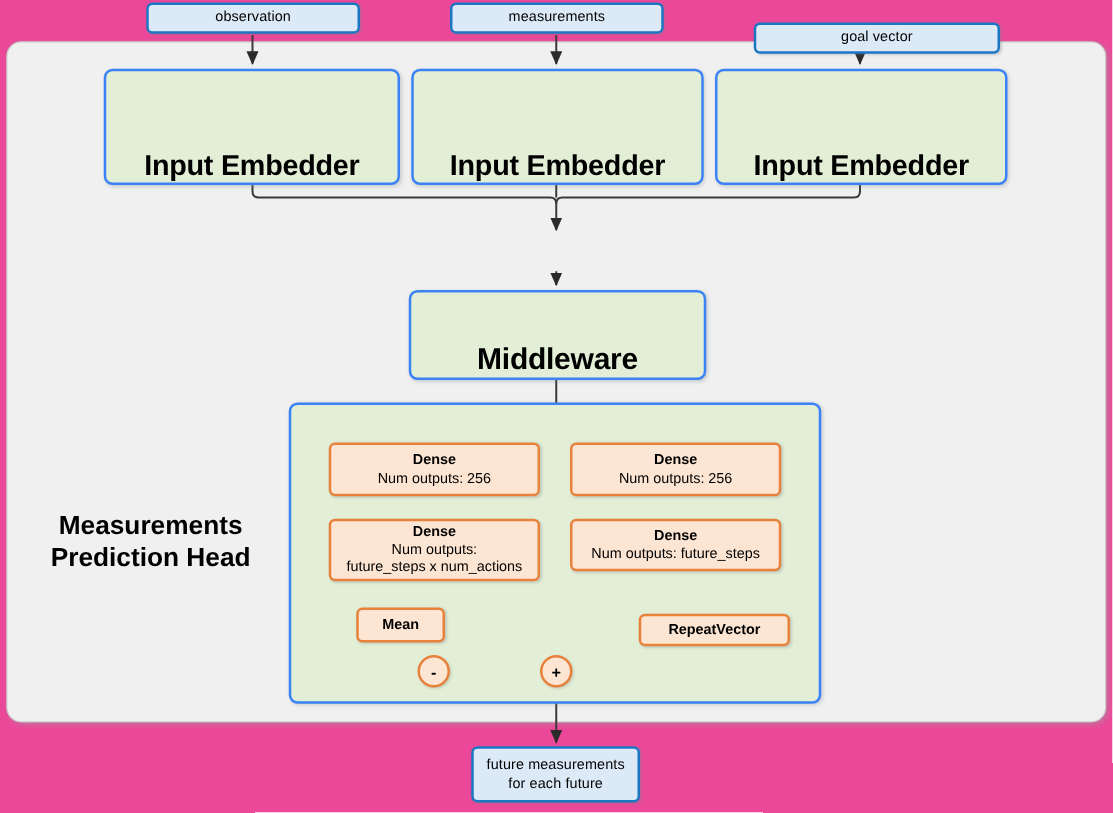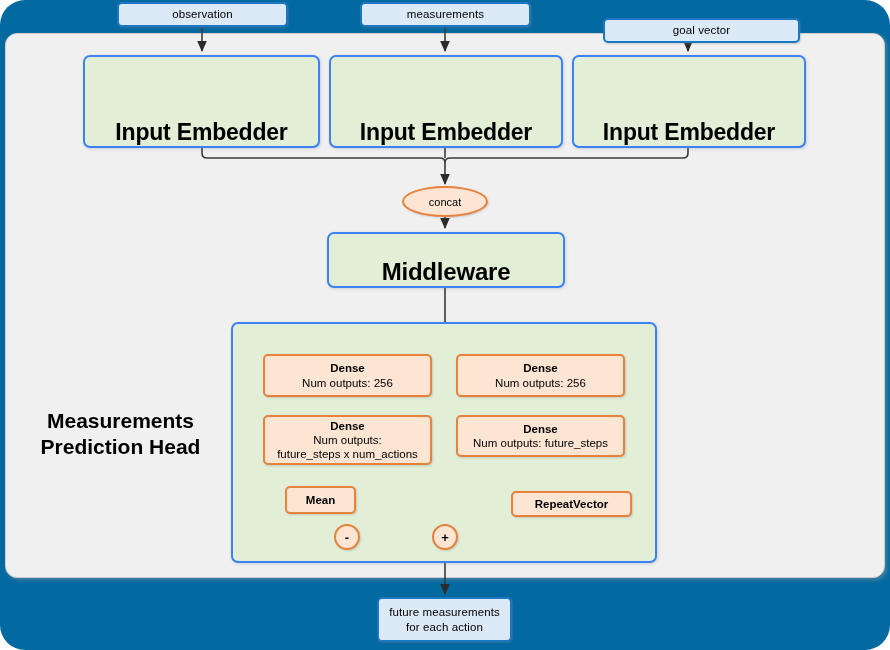--- a/index.html
+++ b/index.html
@@ -7,23 +7,22 @@
     padding: 0;
     background: #ffffff;
   }
   body {
     font-family: "Liberation Sans", sans-serif;
   }
   #canvas {
     position: relative;
     width: 890px;
     height: 650px;
-    background: #0369a1;
+    background: #ec4899;
     overflow: hidden;
-    border-radius: 25px;
   }
 
   
   .node {
     position: absolute;
     box-sizing: border-box;
     display: flex;
     align-items: center;
     justify-content: center;
     text-align: center;
@@ -216,25 +215,22 @@
   </div>
 
   <div class="node green-box" style="left:329px; top:55px; width:234px; height:93px;">
     <span class="embedder-label">Input Embedder</span>
   </div>
 
   <div class="node green-box" style="left:572px; top:55px; width:234px; height:93px;">
     <span class="embedder-label">Input Embedder</span>
   </div>
 
-  <div class="ellipse" style="left:402px; top:186px; width:86px; height:31px;">
-    <span>concat</span>
-  </div>
-
-  <div class="node green-box" style="left:327px; top:232px; width:238px; height:56px;">
+
+  <div class="node green-box" style="left:327px; top:232px; width:238px; height:72px;">
     <span class="middleware-label">Middleware</span>
   </div>
 
   <div class="node green-box" style="left:231px; top:322px; width:426px; height:241px;"></div>
 
   <div id="head-title">
     <div>Measurements</div>
     <div>Prediction Head</div>
   </div>
 
@@ -270,16 +266,16 @@
   <div class="node orange-box" style="left:481px; top:491px; width:121px; height:26px;margin-left:30px;">
     <span class="title">RepeatVector</span>
   </div>
 
   <div class="op-circle" style="left:432px; top:524px;">
     <span>+</span>
   </div>
 
   <div class="node io-box" style="left:377px; top:597px; width:135px; height:45px; flex-direction:column;">
     <span>future measurements</span>
-    <span>for each action</span>
+    <span>for each future</span>
   </div>
 
 </div>
 
 </body></html>

